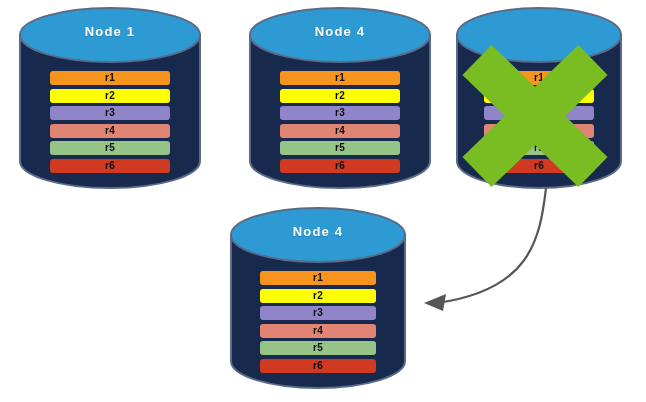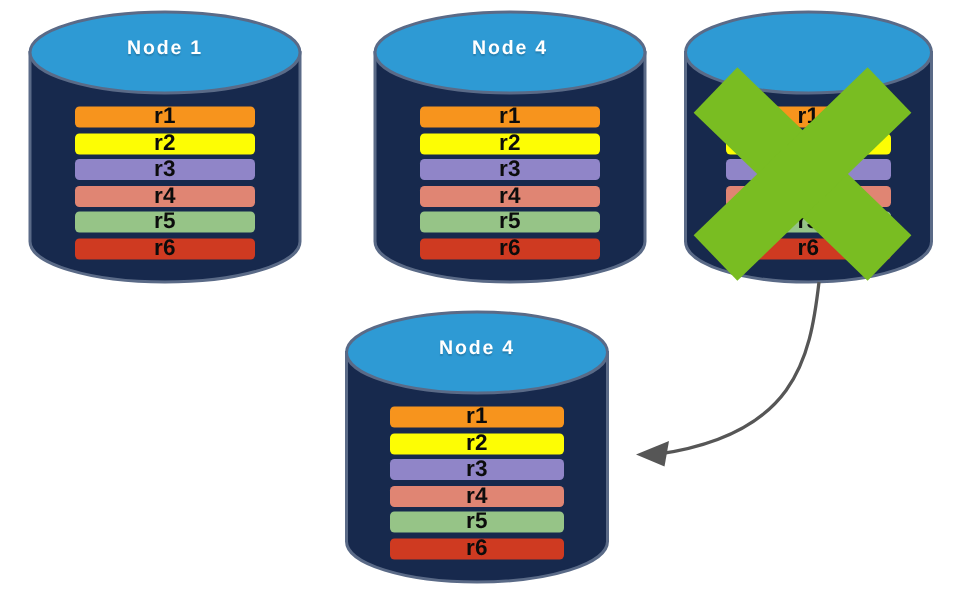--- a/index.html
+++ b/index.html
@@ -48,21 +48,21 @@
     position: absolute;
     left: 0;
     width: 100%;
   }
   .row {
     position: absolute;
     border-radius: 3px;
     box-sizing: border-box;
     text-align: center;
     font-weight: bold;
-    font-size: 15px;
+    font-size: 10px;
     line-height: 14px;
     color: #0c0c0c;
     font-family: "Liberation Sans", sans-serif;
     letter-spacing: 0.2px;
   }
 
   
   .cross-svg, .arrow-svg {
     position: absolute;
     overflow: visible;

